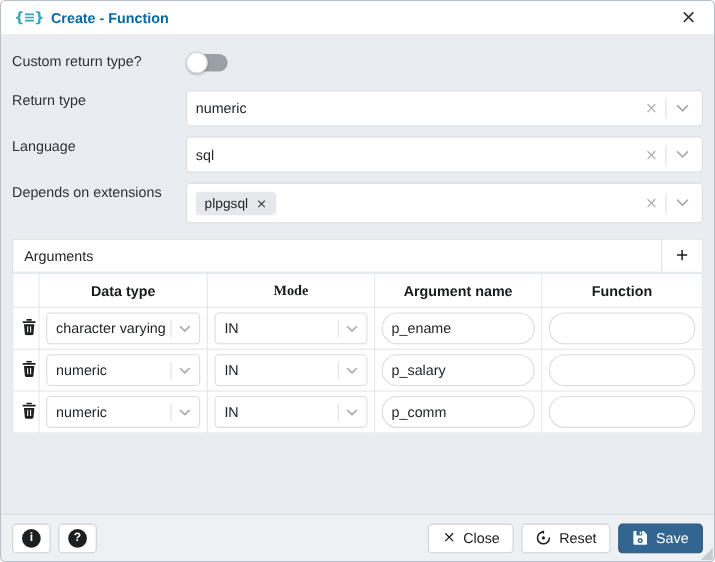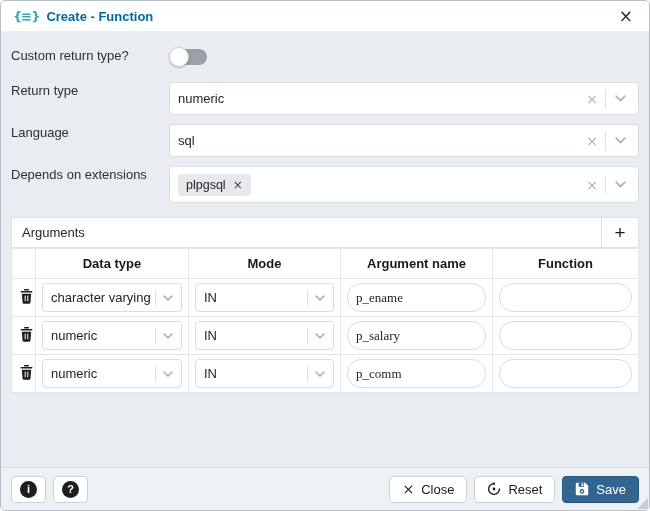--- a/index.html
+++ b/index.html
@@ -120,34 +120,34 @@
     padding: 4px 6px;
     background: #fff;
   }
   .args-table th {
     text-align: center; font-size: 13px; font-weight: bold; color: #17191b;
     padding: 7px 10px; height: 29px;
   }
   .args-table td { height: 38px; }
   .col-trash { width: 24px; }
   .col-dtype { width: 153px; }
-  .col-mode  { width: 152px; }
+  .col-mode  { width: 152px; font-family: Liberation Serif, serif; }
   .col-aname { width: 152px; }
   .trash-btn { background: none; border: none; cursor: pointer; display: block; margin: 0 auto; padding: 2px; }
   .cell-combo {
     background: #fff; border: 1px solid #d9dce0; border-radius: 4px;
     height: 29px; display: flex; align-items: center; padding: 0 2px 0 8px; cursor: pointer;
   }
   .cell-combo .combo-value { flex: 1; min-width: 0; white-space: nowrap; overflow: hidden; color: #212529; }
   .cell-combo .sep { width: 1px; height: 16px; background: #dde0e4; flex: none; }
   .cell-combo .chev { padding: 0 6px 0 7px; display: flex; align-items: center; }
   .cell-input {
     width: 100%; height: 29px;
     border: 1px solid #d9dce0; border-radius: 14px;
-    padding: 0 8px; font-size: 13px; font-family: Liberation Serif, serif; color: #212529;
+    padding: 0 8px; font-size: 13px; font-family: Liberation Sans, sans-serif; color: #212529;
     background: #fff;
   }
   
   .footer {
     flex: none; height: 43px;
     background: #eef1f4;
     border-top: 1px solid #d8dce0;
     display: flex; align-items: center;
     padding: 0 10px; gap: 7px;
   }

